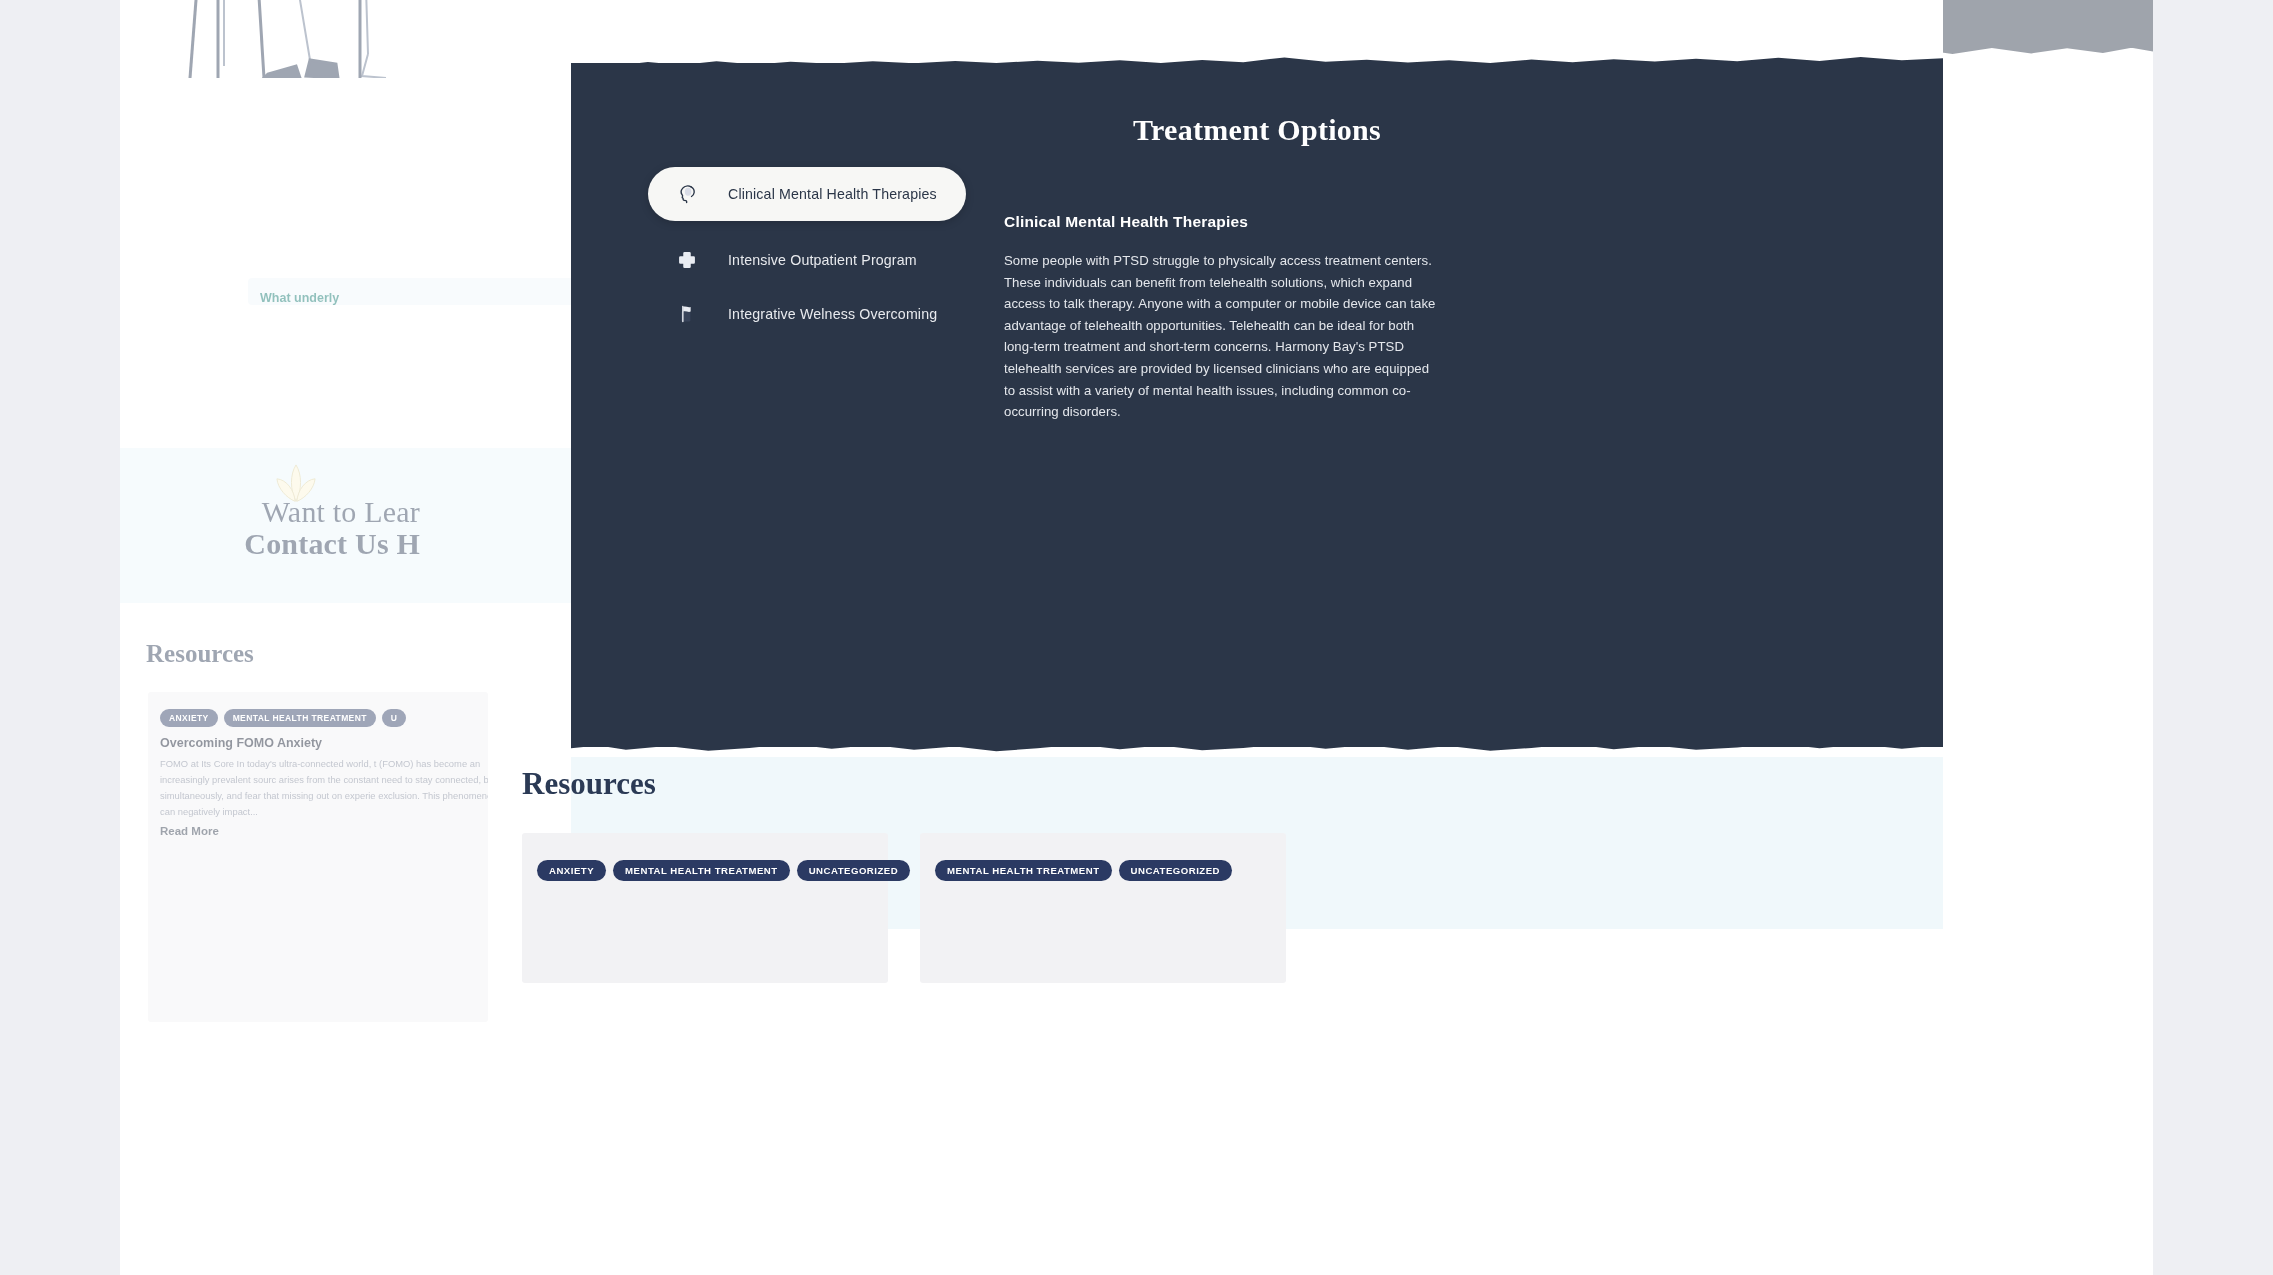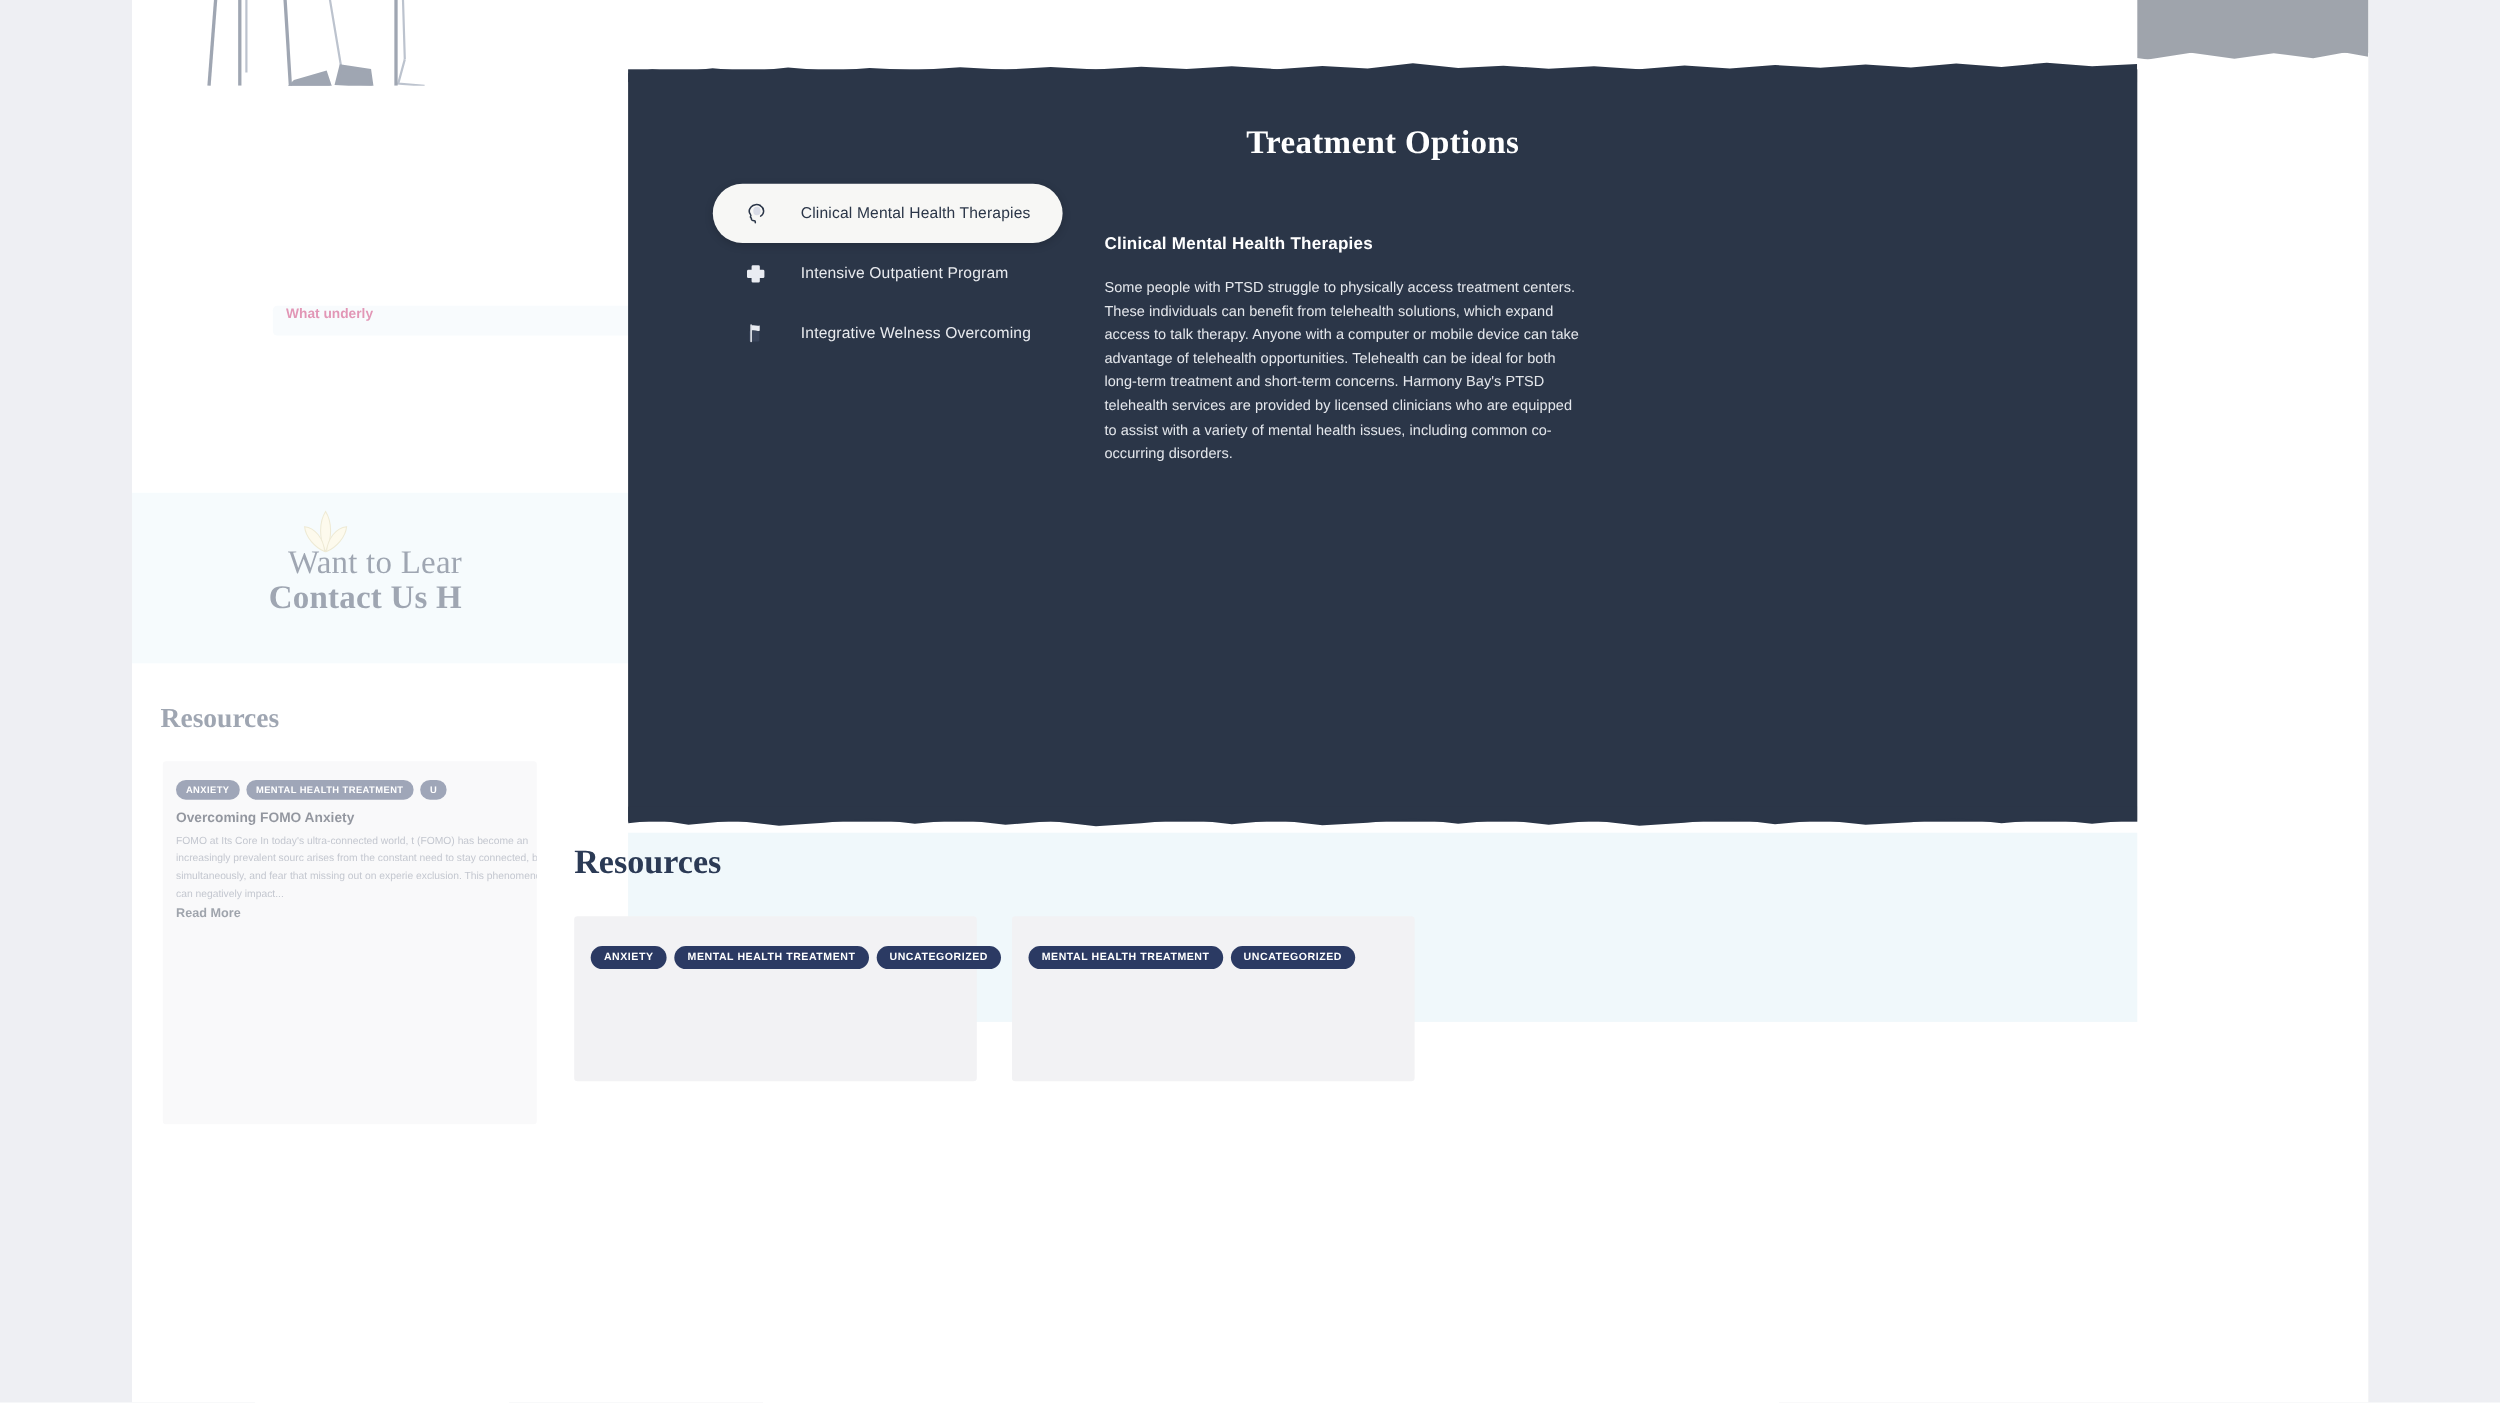--- a/index.html
+++ b/index.html
@@ -22,22 +22,22 @@
        radial-gradient(circle at 40px 0,transparent 5px,#000 5.5px);
     clip-path:polygon(0 0,6% 55%,14% 20%,23% 70%,33% 30%,44% 75%,55% 25%,66% 70%,76% 28%,86% 66%,94% 22%,100% 55%,100% 0);
   }
 
   .illustration{position:absolute;left:40px;top:-172px;width:230px;height:250px;}
   .illu-stroke{stroke:#2b3a55;fill:none;stroke-width:3;}
   .illu-light{stroke:#6c7a93;fill:none;stroke-width:2;}
 
   .faq-list{position:absolute;left:128px;top:278px;width:430px;}
   .faq-row{height:27px;background:#f0f7fa;border-radius:4px;margin-bottom:13px;
-    display:flex;align-items:flex-start;padding-left:12px;
-    font-size:12.5px;color:#be185d;font-weight:600;white-space:nowrap;overflow:hidden;}
+    display:flex;align-items:flex-end;padding-left:12px;
+    font-size:12.5px;color:#0f766e;font-weight:600;white-space:nowrap;overflow:hidden;}
 
   .bg-cta{position:absolute;left:-40px;top:448px;width:1180px;height:155px;background:#eaf7fa;}
   .bg-cta-lotus{position:absolute;left:150px;top:462px;width:52px;height:44px;}
   .bg-cta-h1{position:absolute;left:0px;top:495px;width:300px;text-align:right;
     font-family:"Liberation Serif",serif;font-weight:400;font-size:30px;color:#2b3a55;letter-spacing:.2px;}
   .bg-cta-h2{position:absolute;left:0px;top:527px;width:300px;text-align:right;
     font-family:"Liberation Serif",serif;font-weight:700;font-size:30px;color:#2b3a55;letter-spacing:.2px;}
 
   .bg-res-title{position:absolute;left:26px;top:640px;
     font-family:"Liberation Serif",serif;font-weight:700;font-size:25px;color:#2b3a55;}
@@ -199,21 +199,21 @@
         <span class="opt-icon">
           <svg width="22" height="22" viewBox="0 0 24 24" fill="none" stroke="#2b3648" stroke-width="1.5">
             <path d="M16.5 4.2C13.6 2.6 9.6 3.1 7.4 5.6c-2.1 2.4-2.1 5.6-.5 7.6.5.6.4 1.1.1 1.6-.4.6-.3 1.2.3 1.5.5.2.6.5.5 1 -.2.9.3 1.6 1.2 1.7l1.7.2c.6.1.9.4.9 1v1.1" stroke-linecap="round"></path>
             <ellipse cx="13.2" cy="9.6" rx="3.6" ry="4.3" fill="#d9dce6" stroke="none"></ellipse>
             <path d="M16.5 4.2c2.3 1.3 3.6 3.7 3.3 6.2-.2 1.9-1.3 3.4-2.9 4.3" stroke-linecap="round"></path>
           </svg>
         </span>
         <span class="opt-label">Clinical Mental Health Therapies</span>
       </div>
 
-      <div class="opt" style="margin-top:1px;">
+      <div class="opt" style="margin-top:12px;">
         <span class="opt-icon">
           <svg width="20" height="20" viewBox="0 0 24 24">
             <path d="M9 2.5h6a1.5 1.5 0 0 1 1.5 1.5v3.5H20a1.5 1.5 0 0 1 1.5 1.5v6a1.5 1.5 0 0 1-1.5 1.5h-3.5V20a1.5 1.5 0 0 1-1.5 1.5H9A1.5 1.5 0 0 1 7.5 20v-3.5H4A1.5 1.5 0 0 1 2.5 15V9A1.5 1.5 0 0 1 4 7.5h3.5V4A1.5 1.5 0 0 1 9 2.5z" fill="#e9ecf2"></path>
           </svg>
         </span>
         <span class="opt-label">Intensive Outpatient Program</span>
       </div>
 
 
       <div class="opt">

